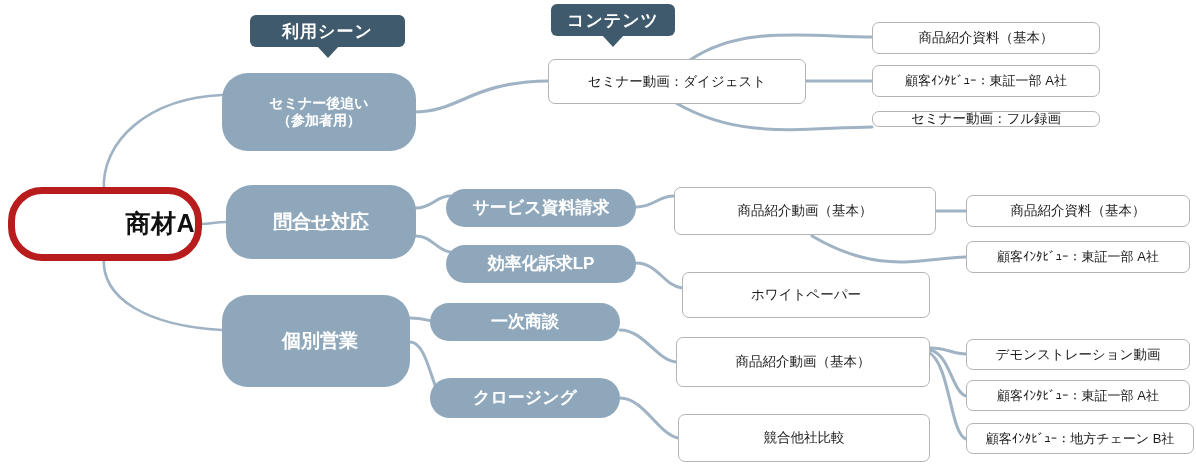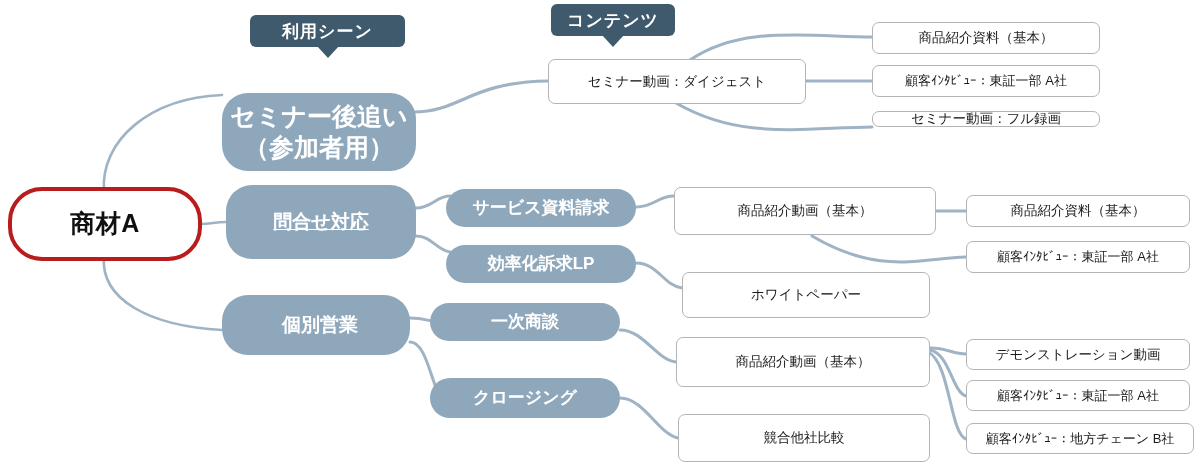--- a/index.html
+++ b/index.html
@@ -30,41 +30,41 @@
     box-sizing: border-box;
     display: flex;
     align-items: center;
     justify-content: center;
     text-align: center;
     line-height: 1.18;
   }
   
   .node.root {
     background: #ffffff;
-    border: 4px solid #b91c1c;
+    border: 7px solid #b91c1c;
     border-radius: 34px;
     color: #101010;
     font-size: 25px;
     font-weight: bold;
     letter-spacing: 0.5px;
+    justify-content: flex-end;
   }
   
   .node.scene {
     background: #8ea7bb;
     border: none;
     border-radius: 26px;
     color: #ffffff;
     font-size: 19px;
     font-weight: bold;
     text-shadow: 0 0 1px rgba(255,255,255,.25);
   }
   .node.scene.two-line {
-    font-size: 25px;
+    font-size: 14px;
     line-height: 1.25;
-    margin-top: 20px;
   }
   .node.scene.small {
     font-size: 17px;
     border-radius: 24px;
   }
   
   .node.content {
     background: #ffffff;
     border: 1px solid #b4b4b4;
     border-radius: 7px;
@@ -166,21 +166,21 @@
     <div>
       <span class="sublabel">セミナー後追い</span>
       <span class="sublabel">（参加者用）</span>
     </div>
   </div>
 
   <div class="node scene" style="left:226px; top:185px; width:190px; height:74px;text-decoration:underline;">
     <span>問合せ対応</span>
   </div>
 
-  <div class="node scene" style="left:222px; top:295px; width:188px; height:60px;padding-left:8px;">
+  <div class="node scene" style="left:222px; top:295px; width:188px; height:92px;padding-left:8px;">
     <span>個別営業</span>
   </div>
 
   <div class="node scene small" style="left:446px; top:189px; width:190px; height:38px;">
     <span>サービス資料請求</span>
   </div>
 
   <div class="node scene small" style="left:446px; top:245px; width:190px; height:38px;">
     <span>効率化訴求LP</span>
   </div>

